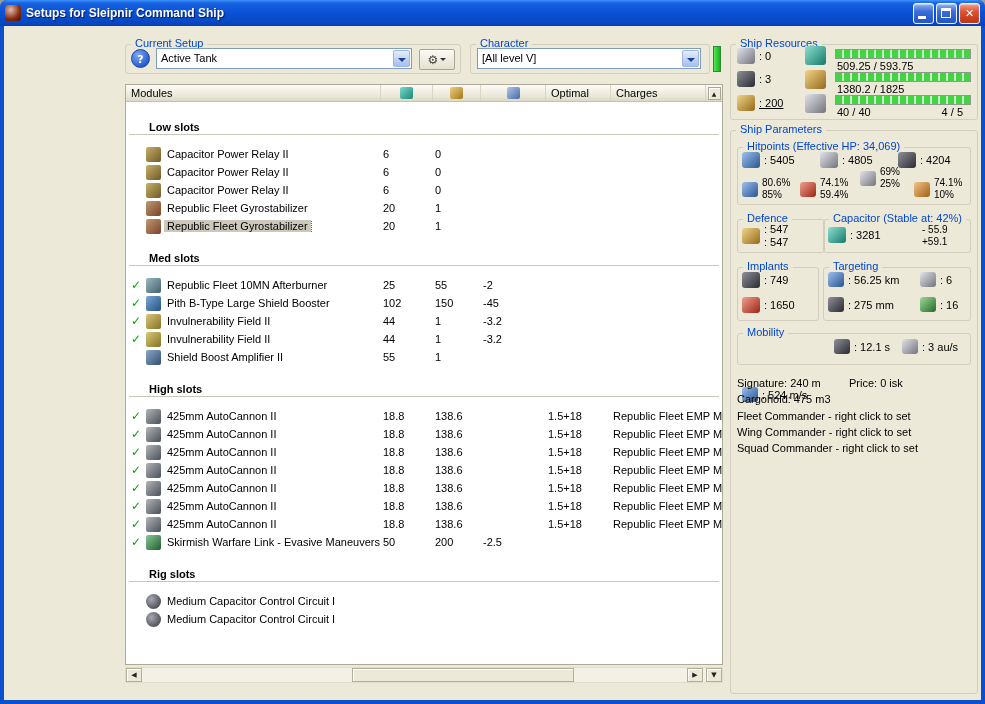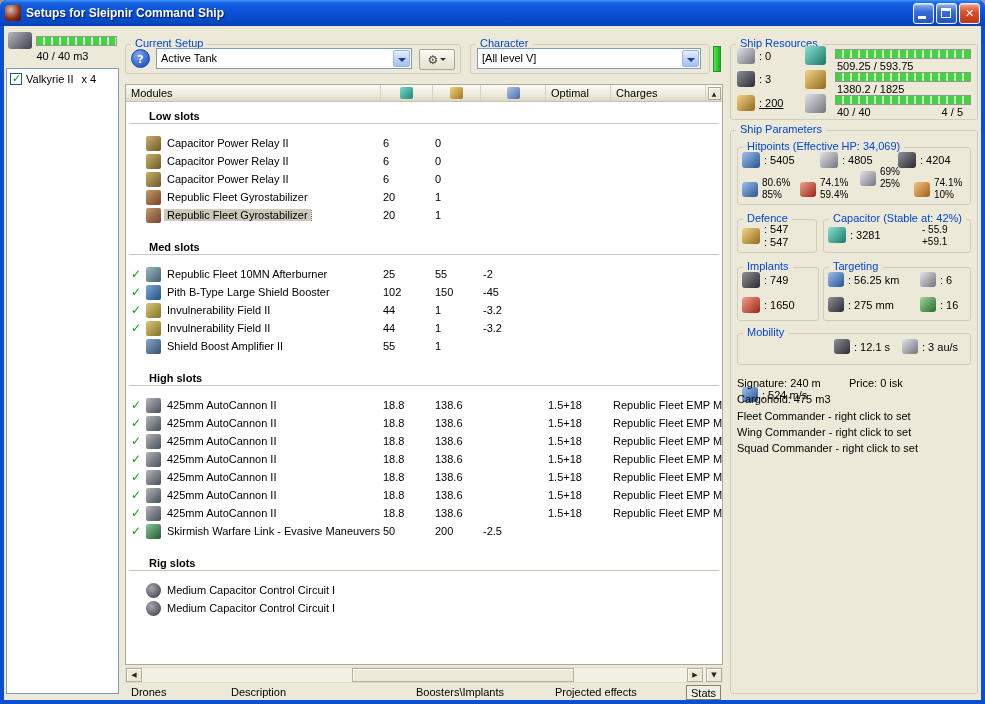--- a/index.html
+++ b/index.html
@@ -58,21 +58,21 @@
     background:linear-gradient(180deg,#fcfbf7,#eae7d7 70%,#dcd8c6);
     display:grid; grid-template-columns:255px 52px 48px 65px 65px 1fr 16px; align-items:stretch; }
   .mthead > div { display:flex; align-items:center; border-right:1px solid #d8d4c2; padding:0 5px; overflow:hidden; }
   .mthead > div:last-child { border-right:none; padding:0; justify-content:center; }
   .hic { width:13px; height:12px; border-radius:2px; margin:0 auto; }
   .hic-cpu { background:linear-gradient(135deg,#7ad8c8,#1a8878); }
   .hic-pg  { background:linear-gradient(135deg,#f0d080,#a07818); }
   .hic-cap { background:linear-gradient(135deg,#b0c8e8,#4868a8); }
   .mini-btn { width:13px; height:13px; border:1px solid #aca893; background:#ece9d8; box-shadow:inset 1px 1px 0 #fff;
     font-size:6px; line-height:11px; text-align:center; color:#222; }
-  .mtbody { position:absolute; left:0; top:18px; right:0; bottom:0; overflow:hidden; padding-top:5px; }
+  .mtbody { position:absolute; left:0; top:18px; right:0; bottom:0; overflow:hidden; padding-top:16px; }
   .tsection { margin-bottom:15px; }
   .tsection-h { font-weight:bold; height:16px; line-height:16px; padding-left:20px; border-bottom:1px solid #cac6b4; margin:0 3px 10px 3px; }
   .trow { display:grid; grid-template-columns:20px 18px 217px 52px 48px 65px 65px 1fr; height:18px; align-items:center; }
   .c-check { text-align:center; color:#00a300; font-weight:bold; font-size:12px; font-family:"DejaVu Sans",sans-serif; }
   .c-icon { display:flex; align-items:center; justify-content:flex-start; }
   .mi { display:inline-block; width:15px; height:15px; border-radius:2px; }
   .mi-relay   { background:linear-gradient(135deg,#c8b06a,#6e5a28); }
   .mi-gyro    { background:linear-gradient(135deg,#c09a70,#7a4228); }
   .mi-ab      { background:linear-gradient(135deg,#9ab8c0,#44626c); }
   .mi-booster { background:linear-gradient(135deg,#7aa8d8,#24507e); }
@@ -132,36 +132,20 @@
     <span class="winbtn">
         <i class="glyph-max"></i>
       </span>
     <span class="winbtn close">
         <span class="glyph glyph-x">✕</span>
       </span>
   </div>
 
   <div class="content">
 
-    <div class="left-panel">
-      <div class="drone-head">
-        <span class="drone-ic"></span>
-        <span class="pbar" style="position:relative;flex:1;">
-            <i class="pfill"></i>
-          </span>
-      </div>
-      <div class="drone-cap">40 / 40 m3</div>
-      <div class="drone-list">
-        <div class="dl-item">
-          <span class="cbx checked"></span>
-          <span>Valkyrie II</span>
-          <span class="dl-qty">x 4</span>
-        </div>
-      </div>
-    </div>
 
     <div class="gbox" style="left:466px;top:18px;width:240px;height:30px;">
       <span class="glabel">Character</span>
       <div class="combo" style="left:6px;top:3px;width:224px;">
         <span class="combo-txt">[All level V]</span>
         <span class="combo-btn">
             <i class="combo-arrow"></i>
           </span>
       </div>
     </div>
@@ -464,27 +448,20 @@
 
     <div class="hscroll">
       <span class="sbtn glyph">◀</span>
       <span class="strack">
           <span class="sthumb"></span>
         </span>
       <span class="sbtn glyph">▶</span>
       <span class="sbtn corner glyph">▼</span>
     </div>
 
-    <div class="tabsrow">
-      <span class="tab" style="left:2px;">Drones</span>
-      <span class="tab" style="left:102px;">Description</span>
-      <span class="tab" style="left:287px;">Boosters\Implants</span>
-      <span class="tab" style="left:426px;">Projected effects</span>
-      <span class="tab active" style="left:561px;">Stats</span>
-    </div>
 
     <div class="gbox" style="left:726px;top:18px;width:248px;height:76px;">
       <span class="glabel">Ship Resources</span>
       <div class="pair" style="left:6px;top:3px;">
         <span class="ic ic-silver"></span>
         <span>: 0</span>
       </div>
       <div class="pair" style="left:6px;top:26px;">
         <span class="ic ic-dark"></span>
         <span>: 3</span>
@@ -551,21 +528,21 @@
         </div>
         <div class="pair" style="left:176px;top:29px;">
           <span class="ic ic-orange ic-sm"></span>
           <span class="stack">
               <span>74.1%</span>
               <span>10%</span>
             </span>
         </div>
       </div>
 
-      <div class="gbox" style="left:6px;top:88px;width:80px;height:34px;">
+      <div class="gbox" style="left:6px;top:88px;width:88px;height:34px;">
         <span class="glabel">Defence</span>
         <div class="pair" style="left:4px;top:3px;">
           <span class="ic ic-gold"></span>
           <span class="stack11">
               <span>: 547</span>
               <span>: 547</span>
             </span>
         </div>
       </div>
 

